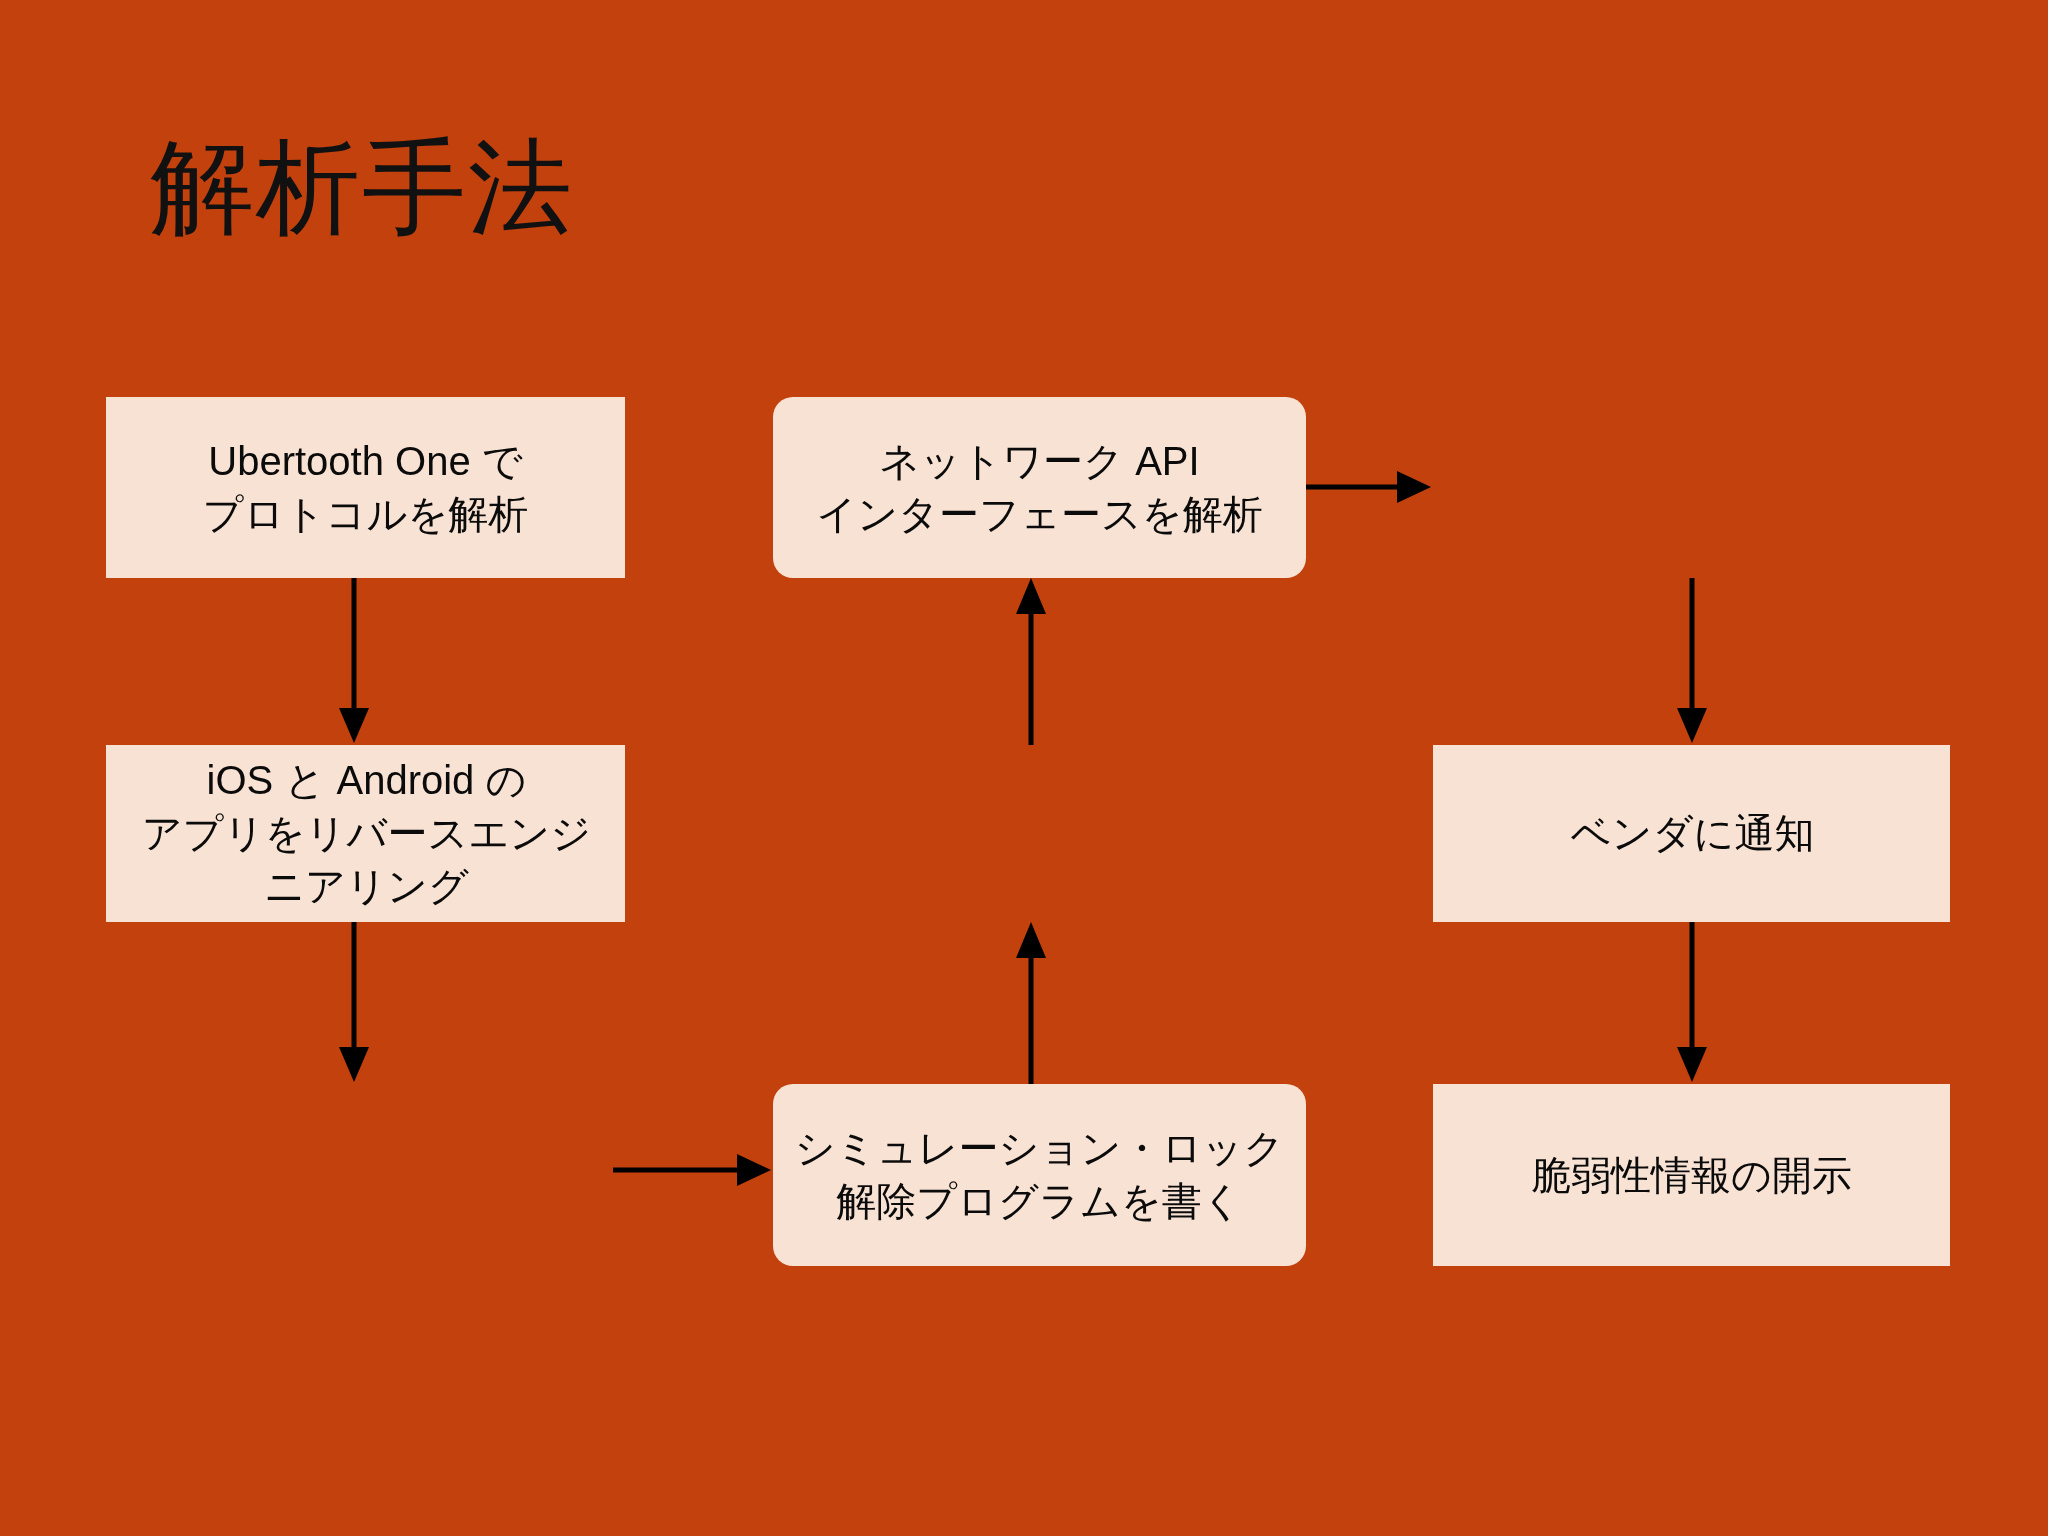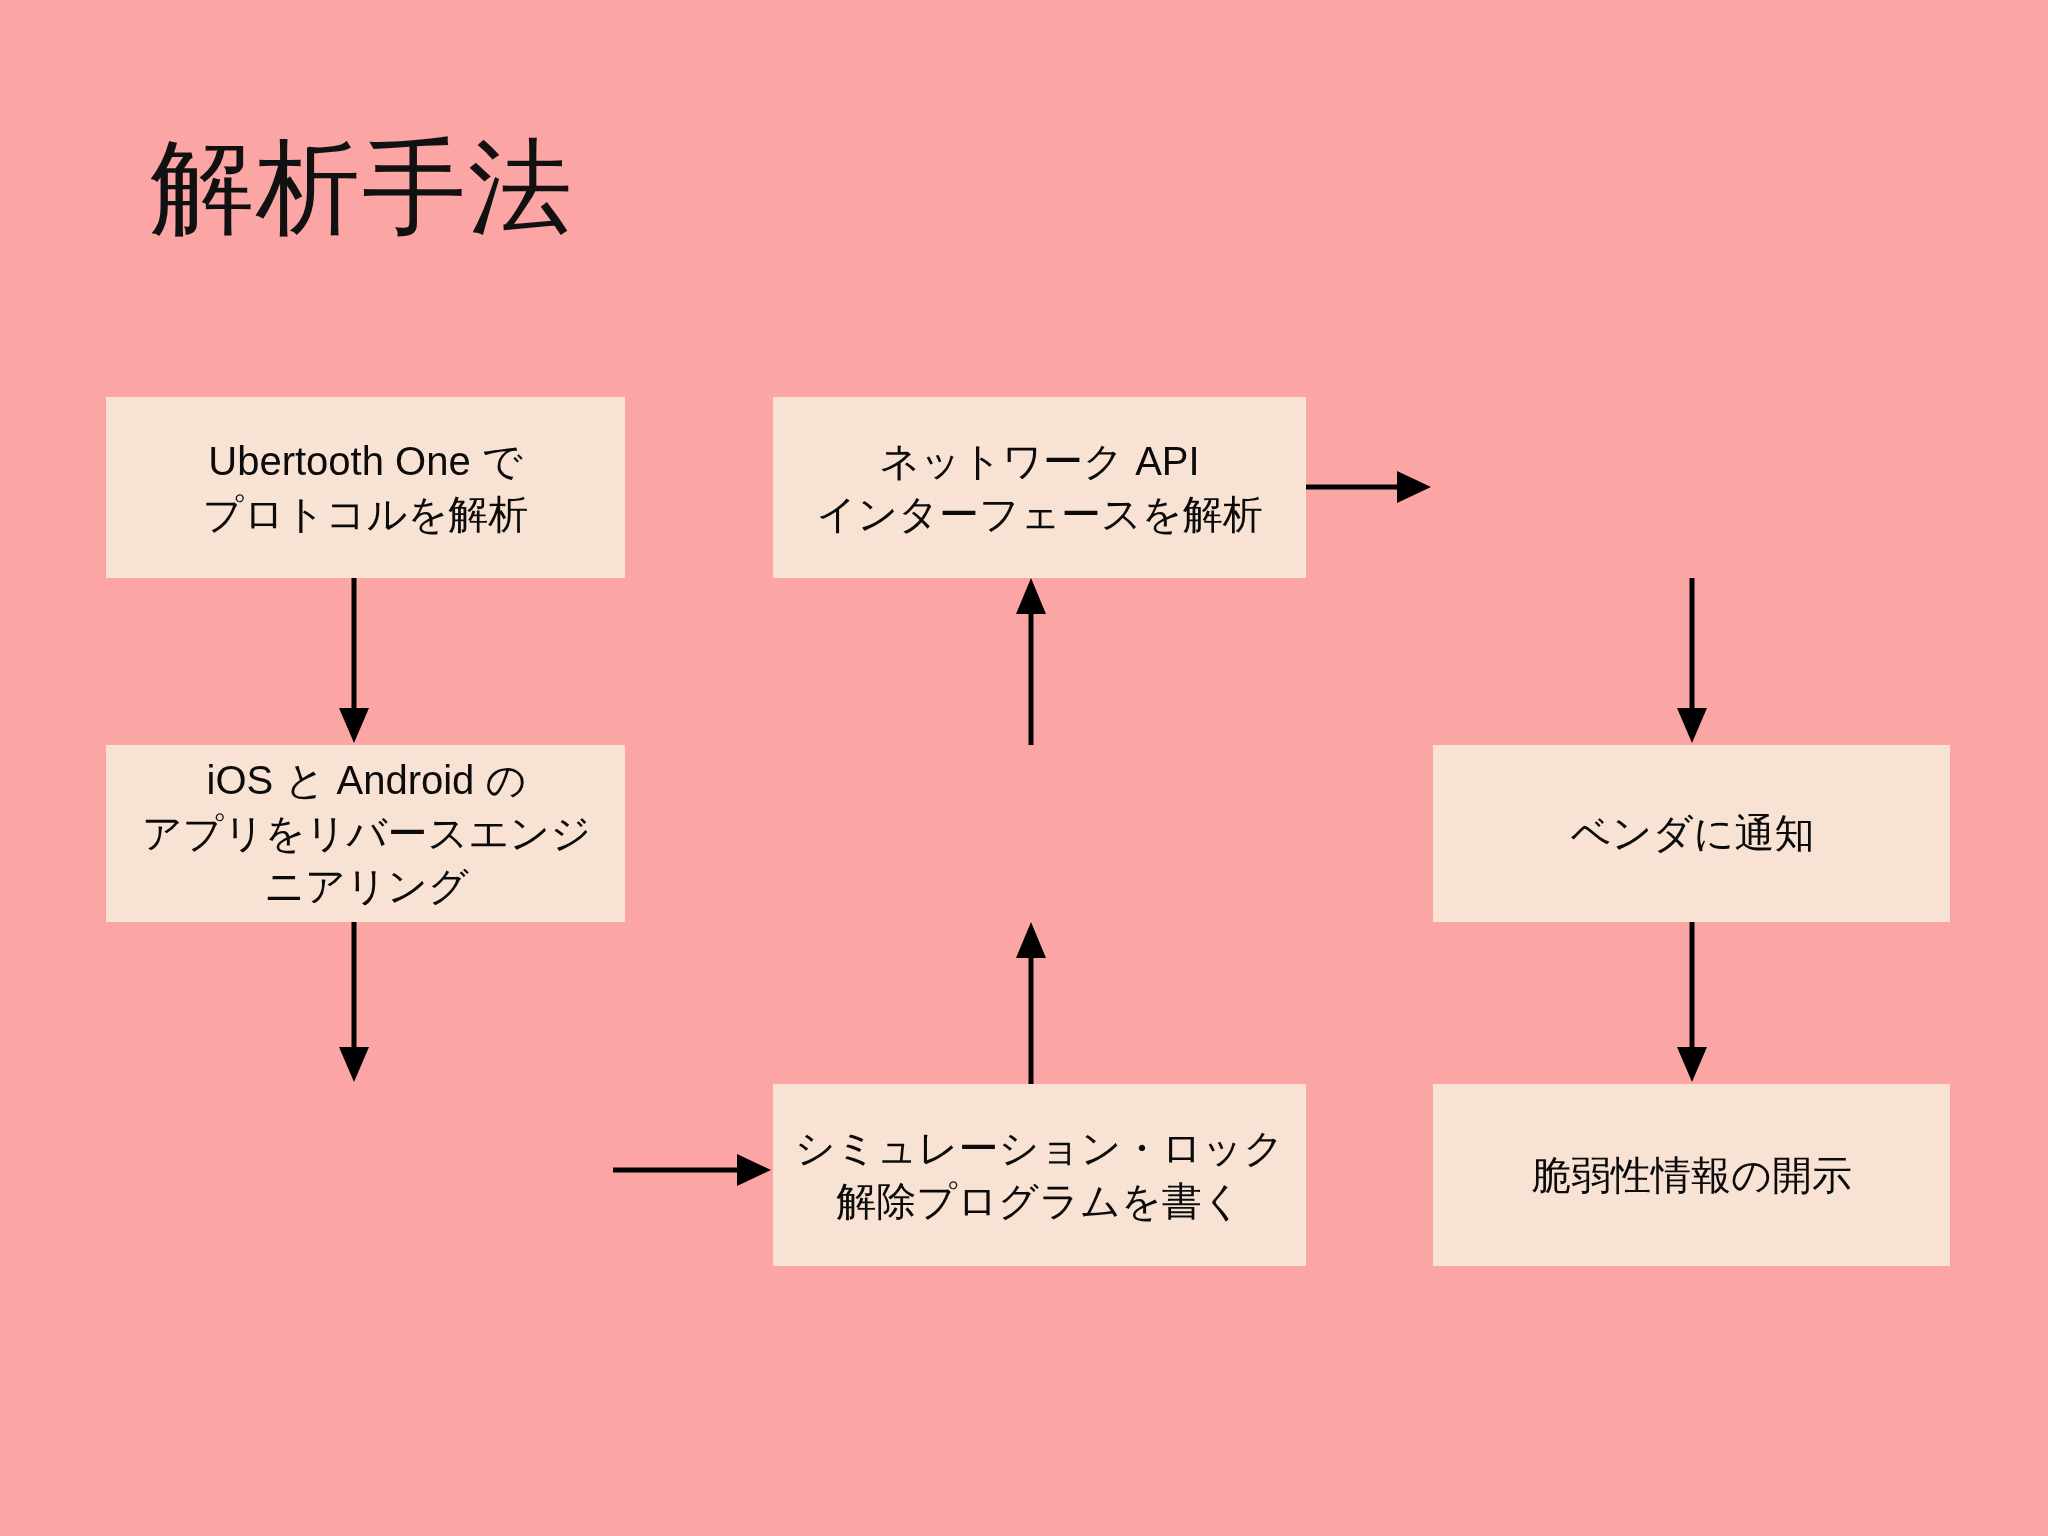--- a/index.html
+++ b/index.html
@@ -4,21 +4,21 @@
 <style>
   html, body {
     margin: 0;
     padding: 0;
     background: #ffffff;
   }
   #slide {
     position: relative;
     width: 2048px;
     height: 1536px;
-    background: #fca5a5;
+    background: #c2410c;
     font-family: "Liberation Sans", "DejaVu Sans", sans-serif;
     overflow: hidden;
   }
   #slide-title {
     position: absolute;
     left: 150px;
     top: 130px;
     font-size: 104px;
     line-height: 1.1;
     font-weight: 400;
@@ -35,21 +35,21 @@
     justify-content: center;
     text-align: center;
     font-size: 40px;
     line-height: 1.32;
     padding: 0 10px;
     box-sizing: border-box;
     white-space: pre-line;
   }
   
   .col1 { left: 106px;   width: 519px; }
-  .col2 { left: 773px;  width: 533px; }
+  .col2 { left: 773px;  width: 533px; border-radius: 20px; }
   .col3 { left: 1433px; width: 517px; }
   
   .row1 { top: 397px;  height: 181px; }
   .row2 { top: 745px;  height: 177px; padding-left: 12px; }
   .row3 { top: 1084px; height: 182px; }
 
   .arrow {
     position: absolute;
   }
   .arrow svg {

